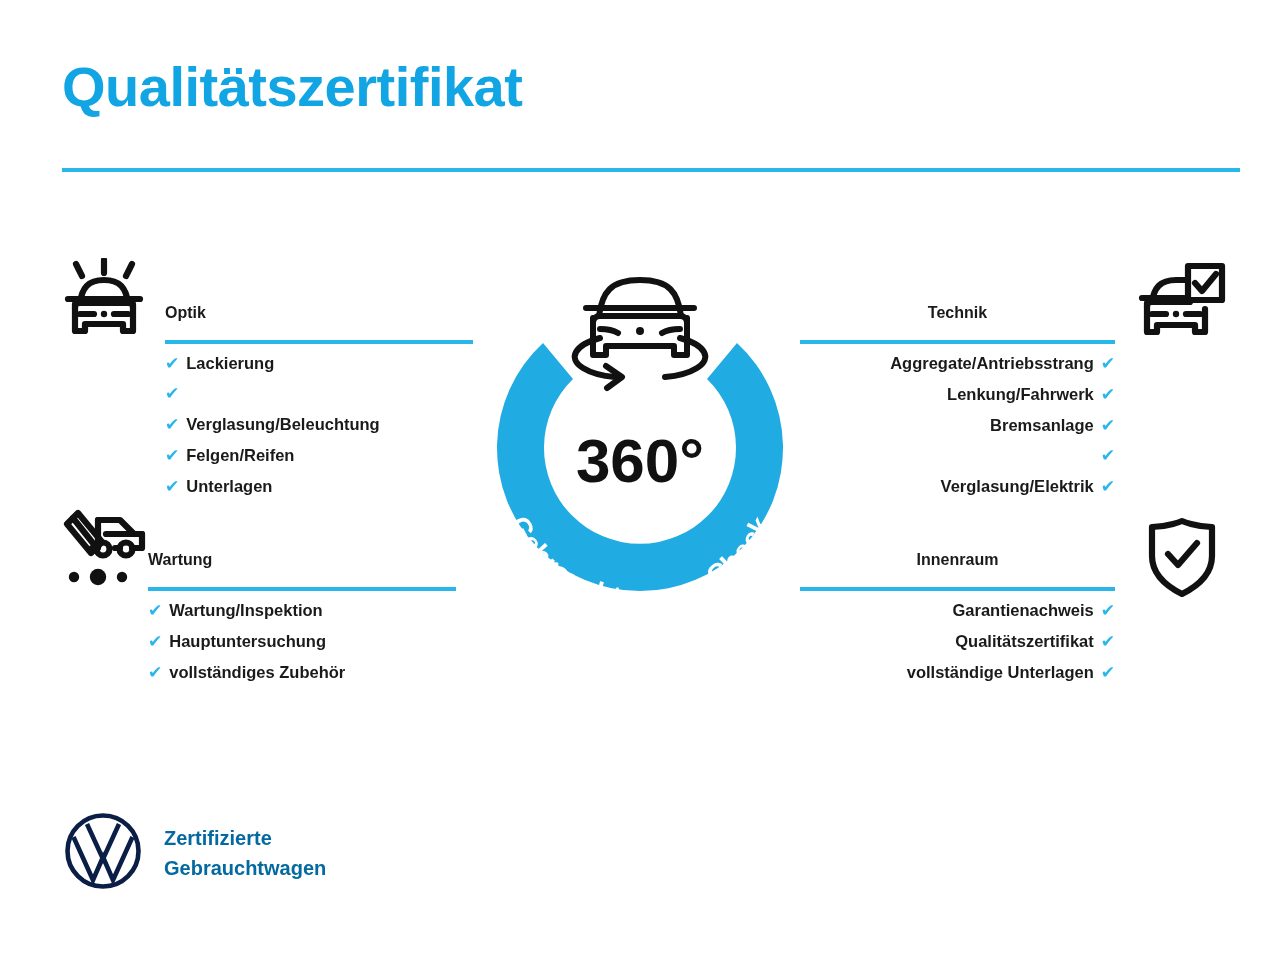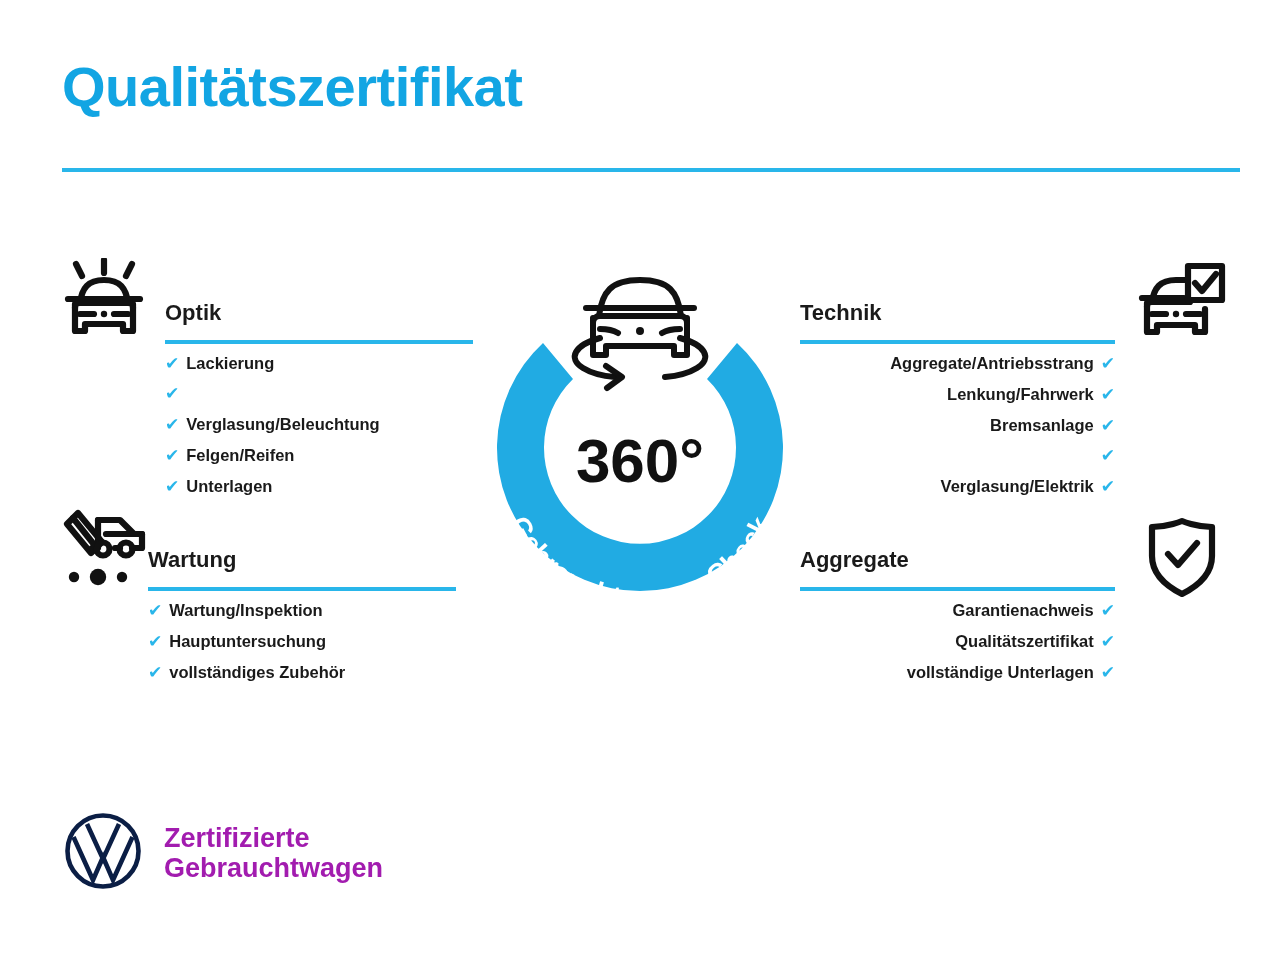--- a/index.html
+++ b/index.html
@@ -39,21 +39,21 @@
 
   
   .section {
     position: absolute;
   }
   .section-head {
     position: relative;
     height: 52px;
   }
   .section-title {
-    font-size: 22px;
+    font-size: 16px;
     font-weight: bold;
     color: #1a1a1a;
     line-height: 34px;
     white-space: nowrap;
   }
   .section-rule {
     position: absolute;
     left: 0;
     bottom: 4px;
     width: 100%;
@@ -80,21 +80,21 @@
     font-weight: bold;
     line-height: 30px;
   }
 
   
   .sec-left .section-title { text-align: left; }
   .sec-left .check-list li { justify-content: flex-start; }
   .sec-left .chk { margin-right: 7px; }
 
   
-  .sec-right .section-title { text-align: left; }
+  .sec-right .section-title { text-align: center; }
   .sec-right .check-list li { justify-content: flex-end; text-align: right; }
   .sec-right .chk { margin-left: 7px; }
 
   
   #sec-optik   { left: 165px; top: 296px;  width: 308px; }
   #sec-wartung { left: 148px; top: 543px;  width: 308px; }
   #sec-technik { left: 800px; top: 296px;  width: 315px; }
   #sec-garantie{ left: 800px; top: 543px;  width: 315px; }
 
   
@@ -119,23 +119,23 @@
   #footer-logo {
     position: absolute;
     left: 64px;
     top: 812px;
     display: flex;
     align-items: center;
   }
   .vw-mark { flex: 0 0 auto; }
   .vw-text {
     margin-left: 22px;
-    font-size: 27px;
+    font-size: 20px;
     font-weight: bold;
-    color: #a21caf;
+    color: #0369a1;
     line-height: 30px;
     white-space: nowrap;
   }
 </style>
 </head>
 <body>
 
 <div class="page-title">Qualitätszertifikat</div>
 <div class="title-rule"></div>
 
@@ -316,21 +316,21 @@
     </li>
     <li>
       <span>Verglasung/Elektrik</span>
       <span class="chk">✔</span>
     </li>
   </ul>
 </div>
 
 <div class="section sec-right" id="sec-garantie">
   <div class="section-head">
-    <div class="section-title">Aggregate</div>
+    <div class="section-title">Innenraum</div>
     <div class="section-rule"></div>
   </div>
   <ul class="check-list">
     <li>
       <span>Garantienachweis</span>
       <span class="chk">✔</span>
     </li>
     <li>
       <span>Qualitätszertifikat</span>
       <span class="chk">✔</span>

